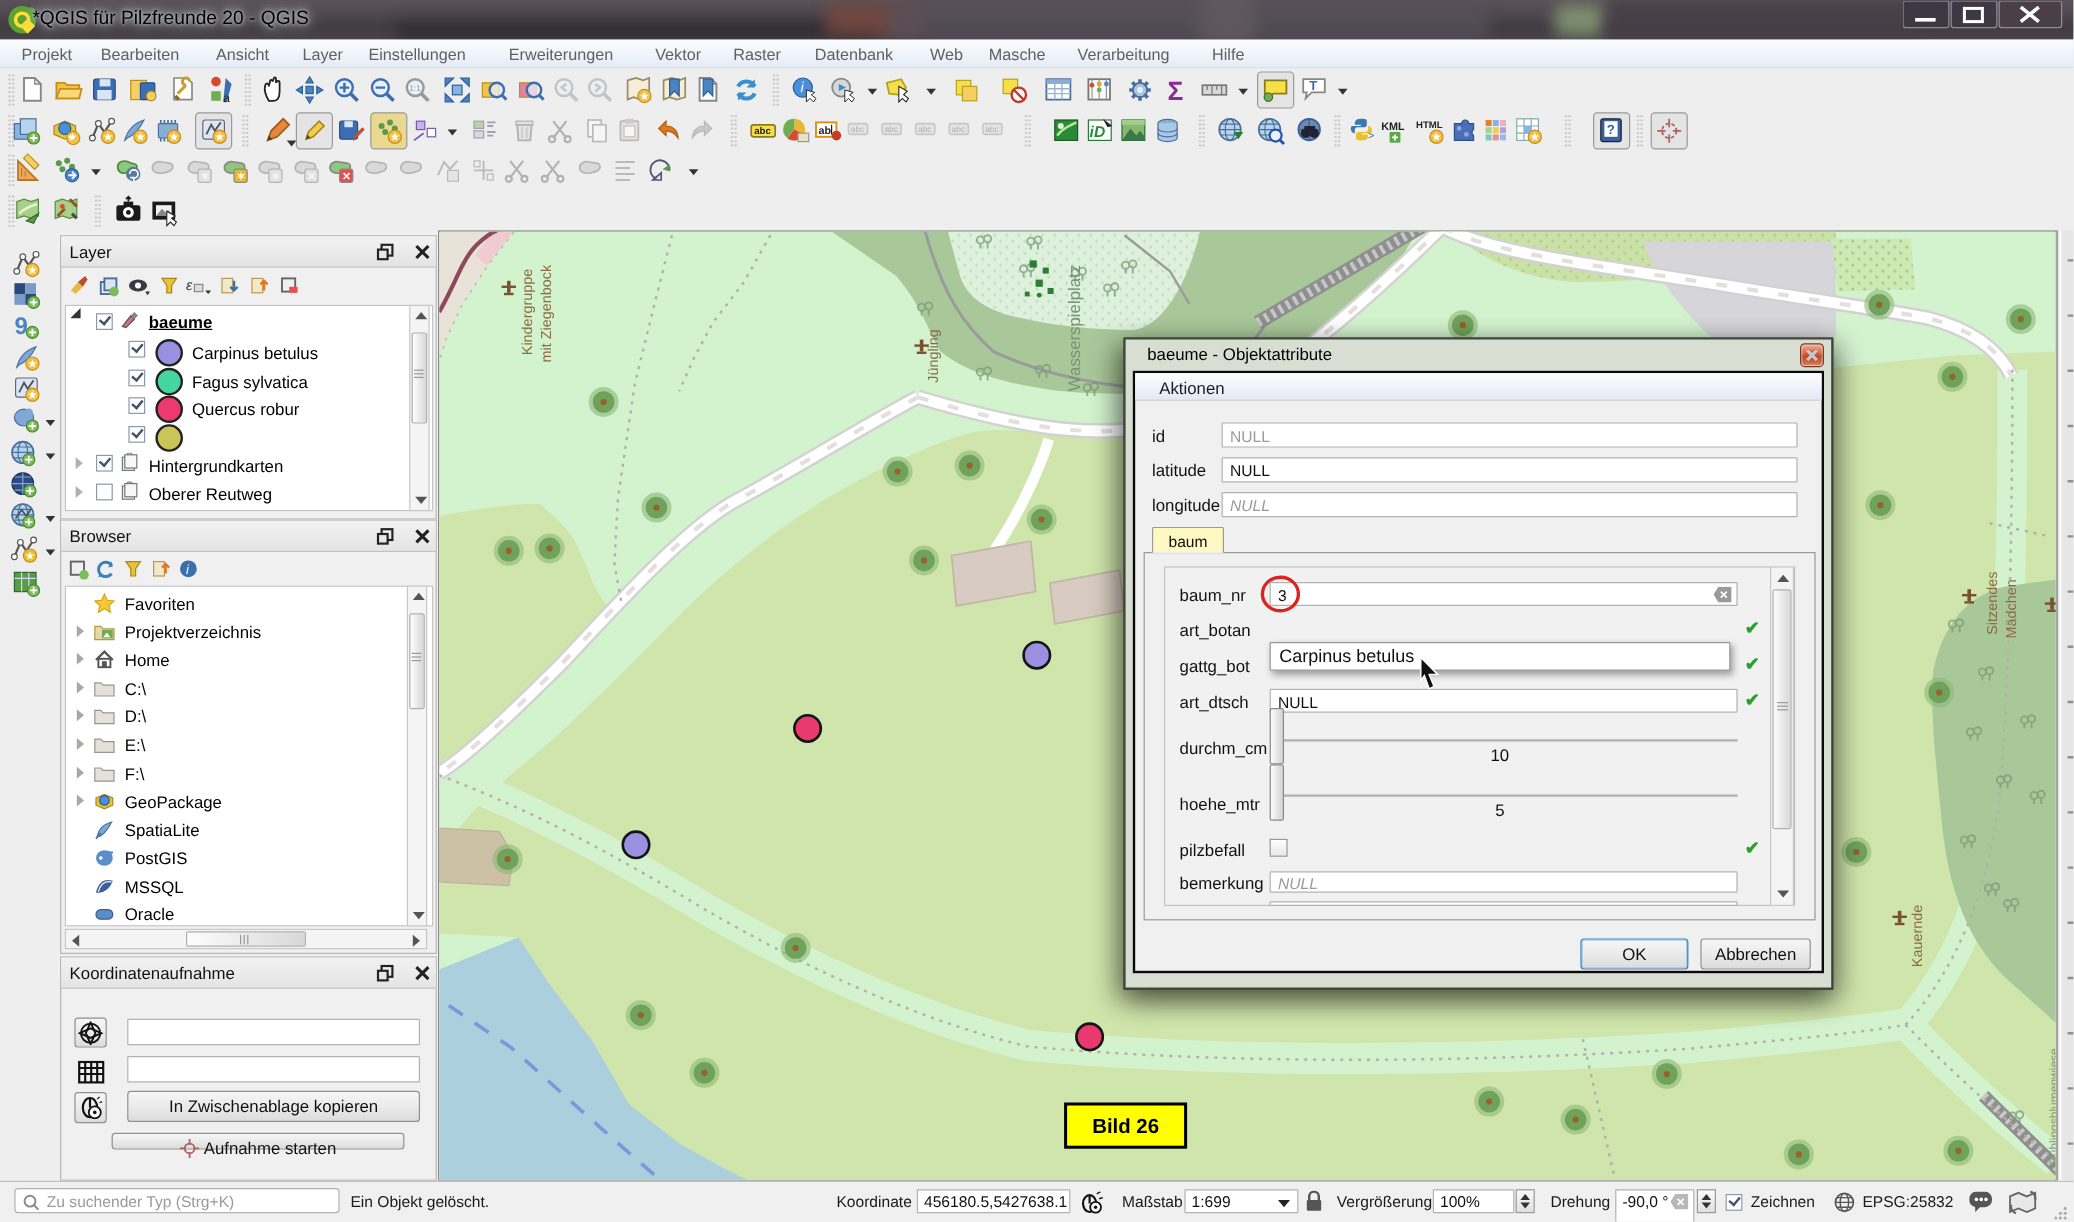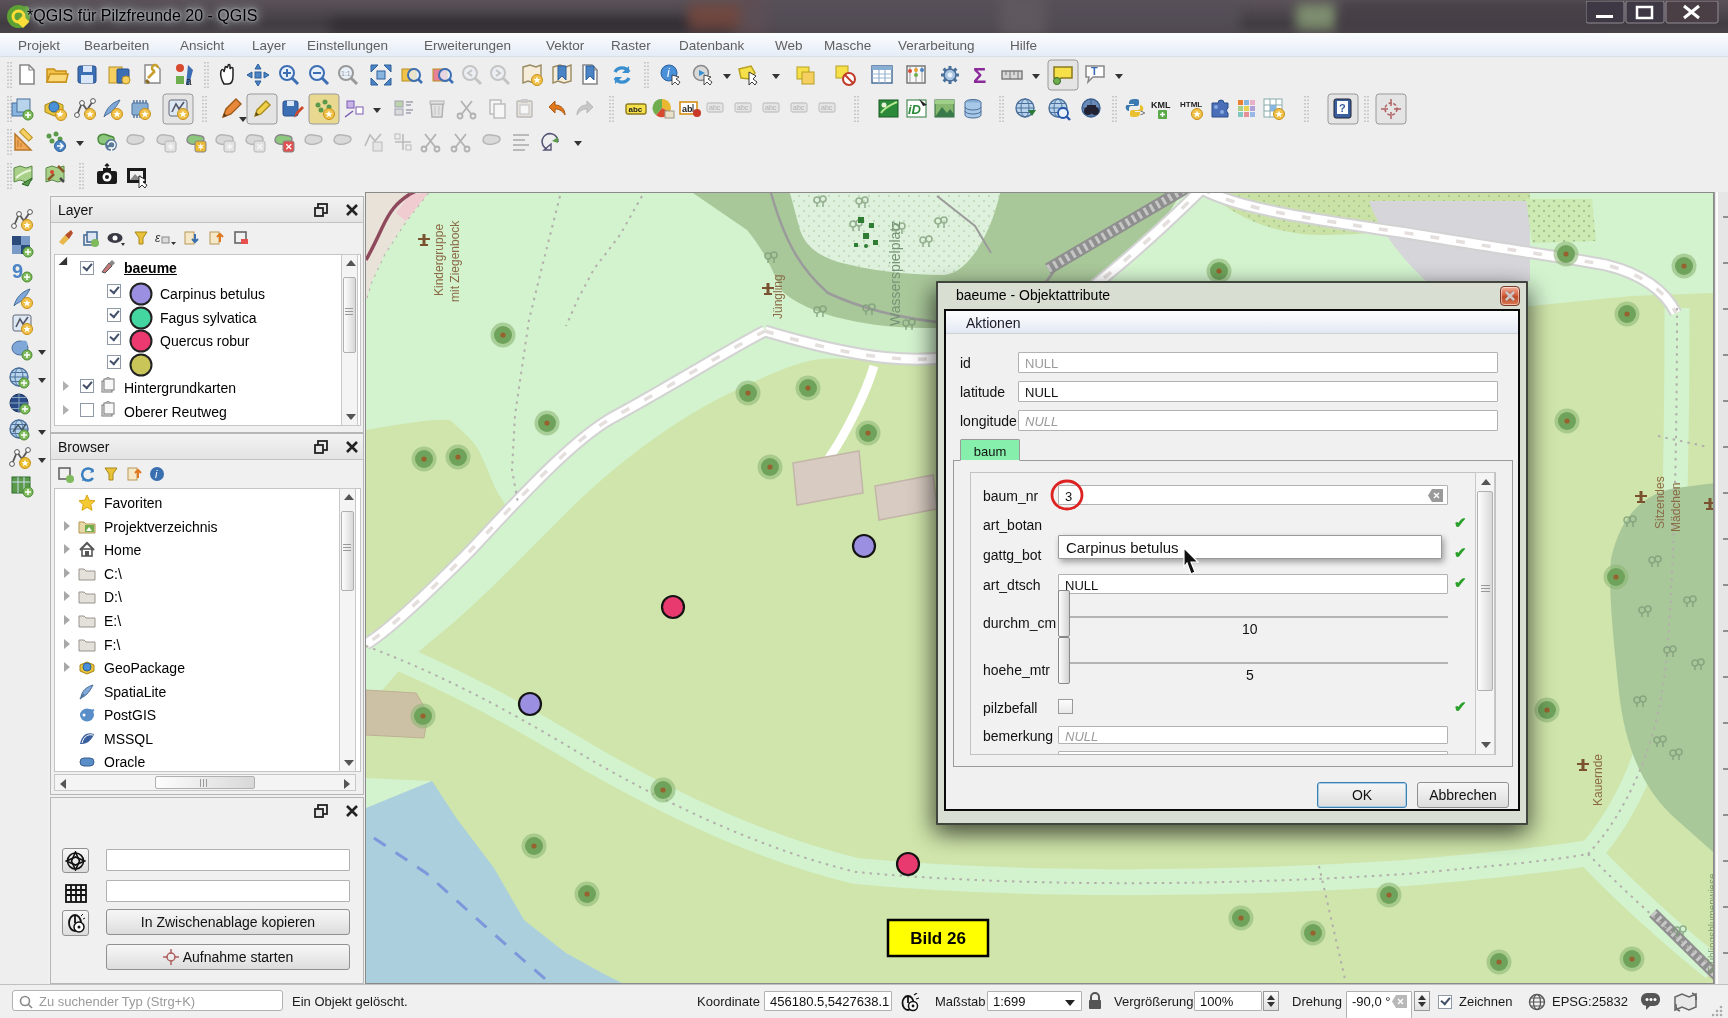--- a/index.html
+++ b/index.html
@@ -1323,20 +1323,21 @@
 <div class="abs" style="left:3px;top:55px;width:8px;border-top:1px solid #999;box-shadow:0 3px 0 #999,0 6px 0 #999"></div>
 </div>
 <div class="vsb" style="left:3px;top:340px;width:302px;height:17px">
       <div class="thumb" style="left:100px;top:1px;height:13px;width:100px"></div>
 <div class="arr" style="left:5px;top:4px;border-top:5px solid transparent;border-bottom:5px solid transparent;border-right:6px solid #555"></div>
 <div class="arr" style="right:5px;top:4px;border-top:5px solid transparent;border-bottom:5px solid transparent;border-left:6px solid #555"></div>
 <div class="abs" style="left:145px;top:4px;height:8px;border-left:1px solid #999;box-shadow:3px 0 0 #999,6px 0 0 #999"></div>
 </div>
 </div>
 <div id="panel-koord" class="panel" style="top:797px;height:187px">
+<div class="ptitle">Koordinatenaufnahme</div>
 <svg class="pbtn" style="left:262px" width="16" height="16">
       <rect x="5" y="2" width="9" height="9" fill="none" stroke="#222" stroke-width="1.8"></rect>
       <rect x="2" y="6" width="8" height="8" fill="#e8e8e8" stroke="#222" stroke-width="1.8"></rect>
     </svg>
 <svg class="pbtn" style="left:293px" width="16" height="16">
       <path d="M3,3 L13,13 M13,3 L3,13" stroke="#222" stroke-width="2.6"></path>
     </svg>
 <div class="btn" style="left:11px;top:50px;width:27px;height:25px"></div>
 <svg class="abs" style="left:14px;top:53px" width="21" height="20" viewBox="0 0 20 20">
       <circle cx="10" cy="10" r="8" fill="none" stroke="#111" stroke-width="1.6"></circle>
@@ -1353,21 +1354,21 @@
 <div class="ifield" style="left:55px;top:82px;width:244px;height:22px"></div>
 <div class="btn" style="left:11px;top:112px;width:27px;height:26px"></div>
 <svg class="abs" style="left:15px;top:115px" width="20" height="20" viewBox="0 0 20 20">
       <ellipse cx="9" cy="10" rx="6" ry="8" fill="none" stroke="#111" stroke-width="1.8"></ellipse>
       <path d="M9,2 L9,10" stroke="#111" stroke-width="1.8"></path>
       <circle cx="13" cy="14" r="5" fill="#fff" stroke="#111" stroke-width="1.5"></circle>
       <circle cx="13" cy="14" r="1.5" fill="#111"></circle>
       <path d="M15,3 l2,-2 M17,6 l2,-1" stroke="#111"></path>
     </svg>
 <div class="btn" style="left:55px;top:111px;width:244px;height:26px;padding-top:4px">In Zwischenablage kopieren</div>
-<div class="btn" style="left:55px;top:146px;width:244px;height:26px;padding-top:4px"><svg style="vertical-align:-3px;margin-right:4px" width="16" height="16" viewBox="0 0 16 16">
+<div class="btn" style="left:42px;top:146px;width:244px;height:14px;padding-top:4px"><svg style="vertical-align:-3px;margin-right:4px" width="16" height="16" viewBox="0 0 16 16">
         <circle cx="8" cy="8" r="4" fill="none" stroke="#b06060" stroke-width="1.5"></circle>
         <path d="M8,0 L8,5 M8,11 L8,16 M0,8 L5,8 M11,8 L16,8" stroke="#b06060" stroke-width="1.5"></path>
       </svg>Aufnahme starten</div>
 </div>
 <div id="dialog">
 <div class="abs" style="left:18px;top:4px;font-size:14px;color:#000">baeume - Objektattribute</div>
 <div class="abs" style="left:562px;top:3px;width:20px;height:20px;background:linear-gradient(180deg,#f0b09a,#d95f3d 45%,#c04a28 55%,#d97a55);border:1px solid #7a3a28;border-radius:4px;box-shadow:inset 0 0 0 1px rgba(255,255,255,.5)">
 <svg width="18" height="18">
         <path d="M5,5 L13,13 M13,5 L5,13" stroke="#fff" stroke-width="2.8"></path>
         <path d="M5,5 L13,13 M13,5 L5,13" stroke="#3a1a10" stroke-width="4.2" opacity=".25"></path>
@@ -1381,21 +1382,21 @@
       </div>
 <div class="row-label" style="left:14px;top:73px">latitude</div>
 <div class="ifield" style="left:72px;top:70px;width:480px;height:21px">
         <span style="position:absolute;left:6px;top:3px;font-size:13px;color:#111">NULL</span>
       </div>
 <div class="row-label" style="left:14px;top:102px">longitude</div>
 <div class="ifield" style="left:72px;top:99px;width:480px;height:21px">
         <span style="position:absolute;left:6px;top:3px;font-size:13px;color:#9a9a9a;font-style:italic">NULL</span>
       </div>
 <div class="abs" style="left:7px;top:149px;width:560px;height:307px;border:1px solid #9a9a9a;background:#f0f0f0"></div>
-<div class="abs" style="left:14px;top:128px;width:60px;height:22px;background:#86efac;border:1px solid #9a9a9a;border-bottom:1px solid #f0f0f0;border-radius:2px 2px 0 0;font-size:13px;color:#111;text-align:center;padding-top:4px">baum</div>
+<div class="abs" style="left:14px;top:128px;width:60px;height:22px;background:#fef9c3;border:1px solid #9a9a9a;border-bottom:1px solid #f0f0f0;border-radius:2px 2px 0 0;font-size:13px;color:#111;text-align:center;padding-top:4px">baum</div>
 <div class="abs" style="left:24px;top:161px;width:526px;height:283px;background:#f1f1f1;border:1px solid #c2c2c2"></div>
 <div class="row-label" style="left:37px;top:177px">baum_nr</div>
 <div class="ifield" style="left:112px;top:174px;width:390px;height:20px">
         <span style="position:absolute;left:6px;top:3px;font-size:13px;color:#111">3</span>
 <svg style="position:absolute;right:4px;top:3px" width="15" height="13">
           <path d="M4,0 L15,0 L15,13 L4,13 L0,6.5 Z" fill="#9a9a9a"></path>
           <path d="M6,4 L11,9 M11,4 L6,9" stroke="#fff" stroke-width="1.4"></path>
         </svg>
       </div>
 <svg class="abs" style="left:104px;top:168px" width="34" height="32">

